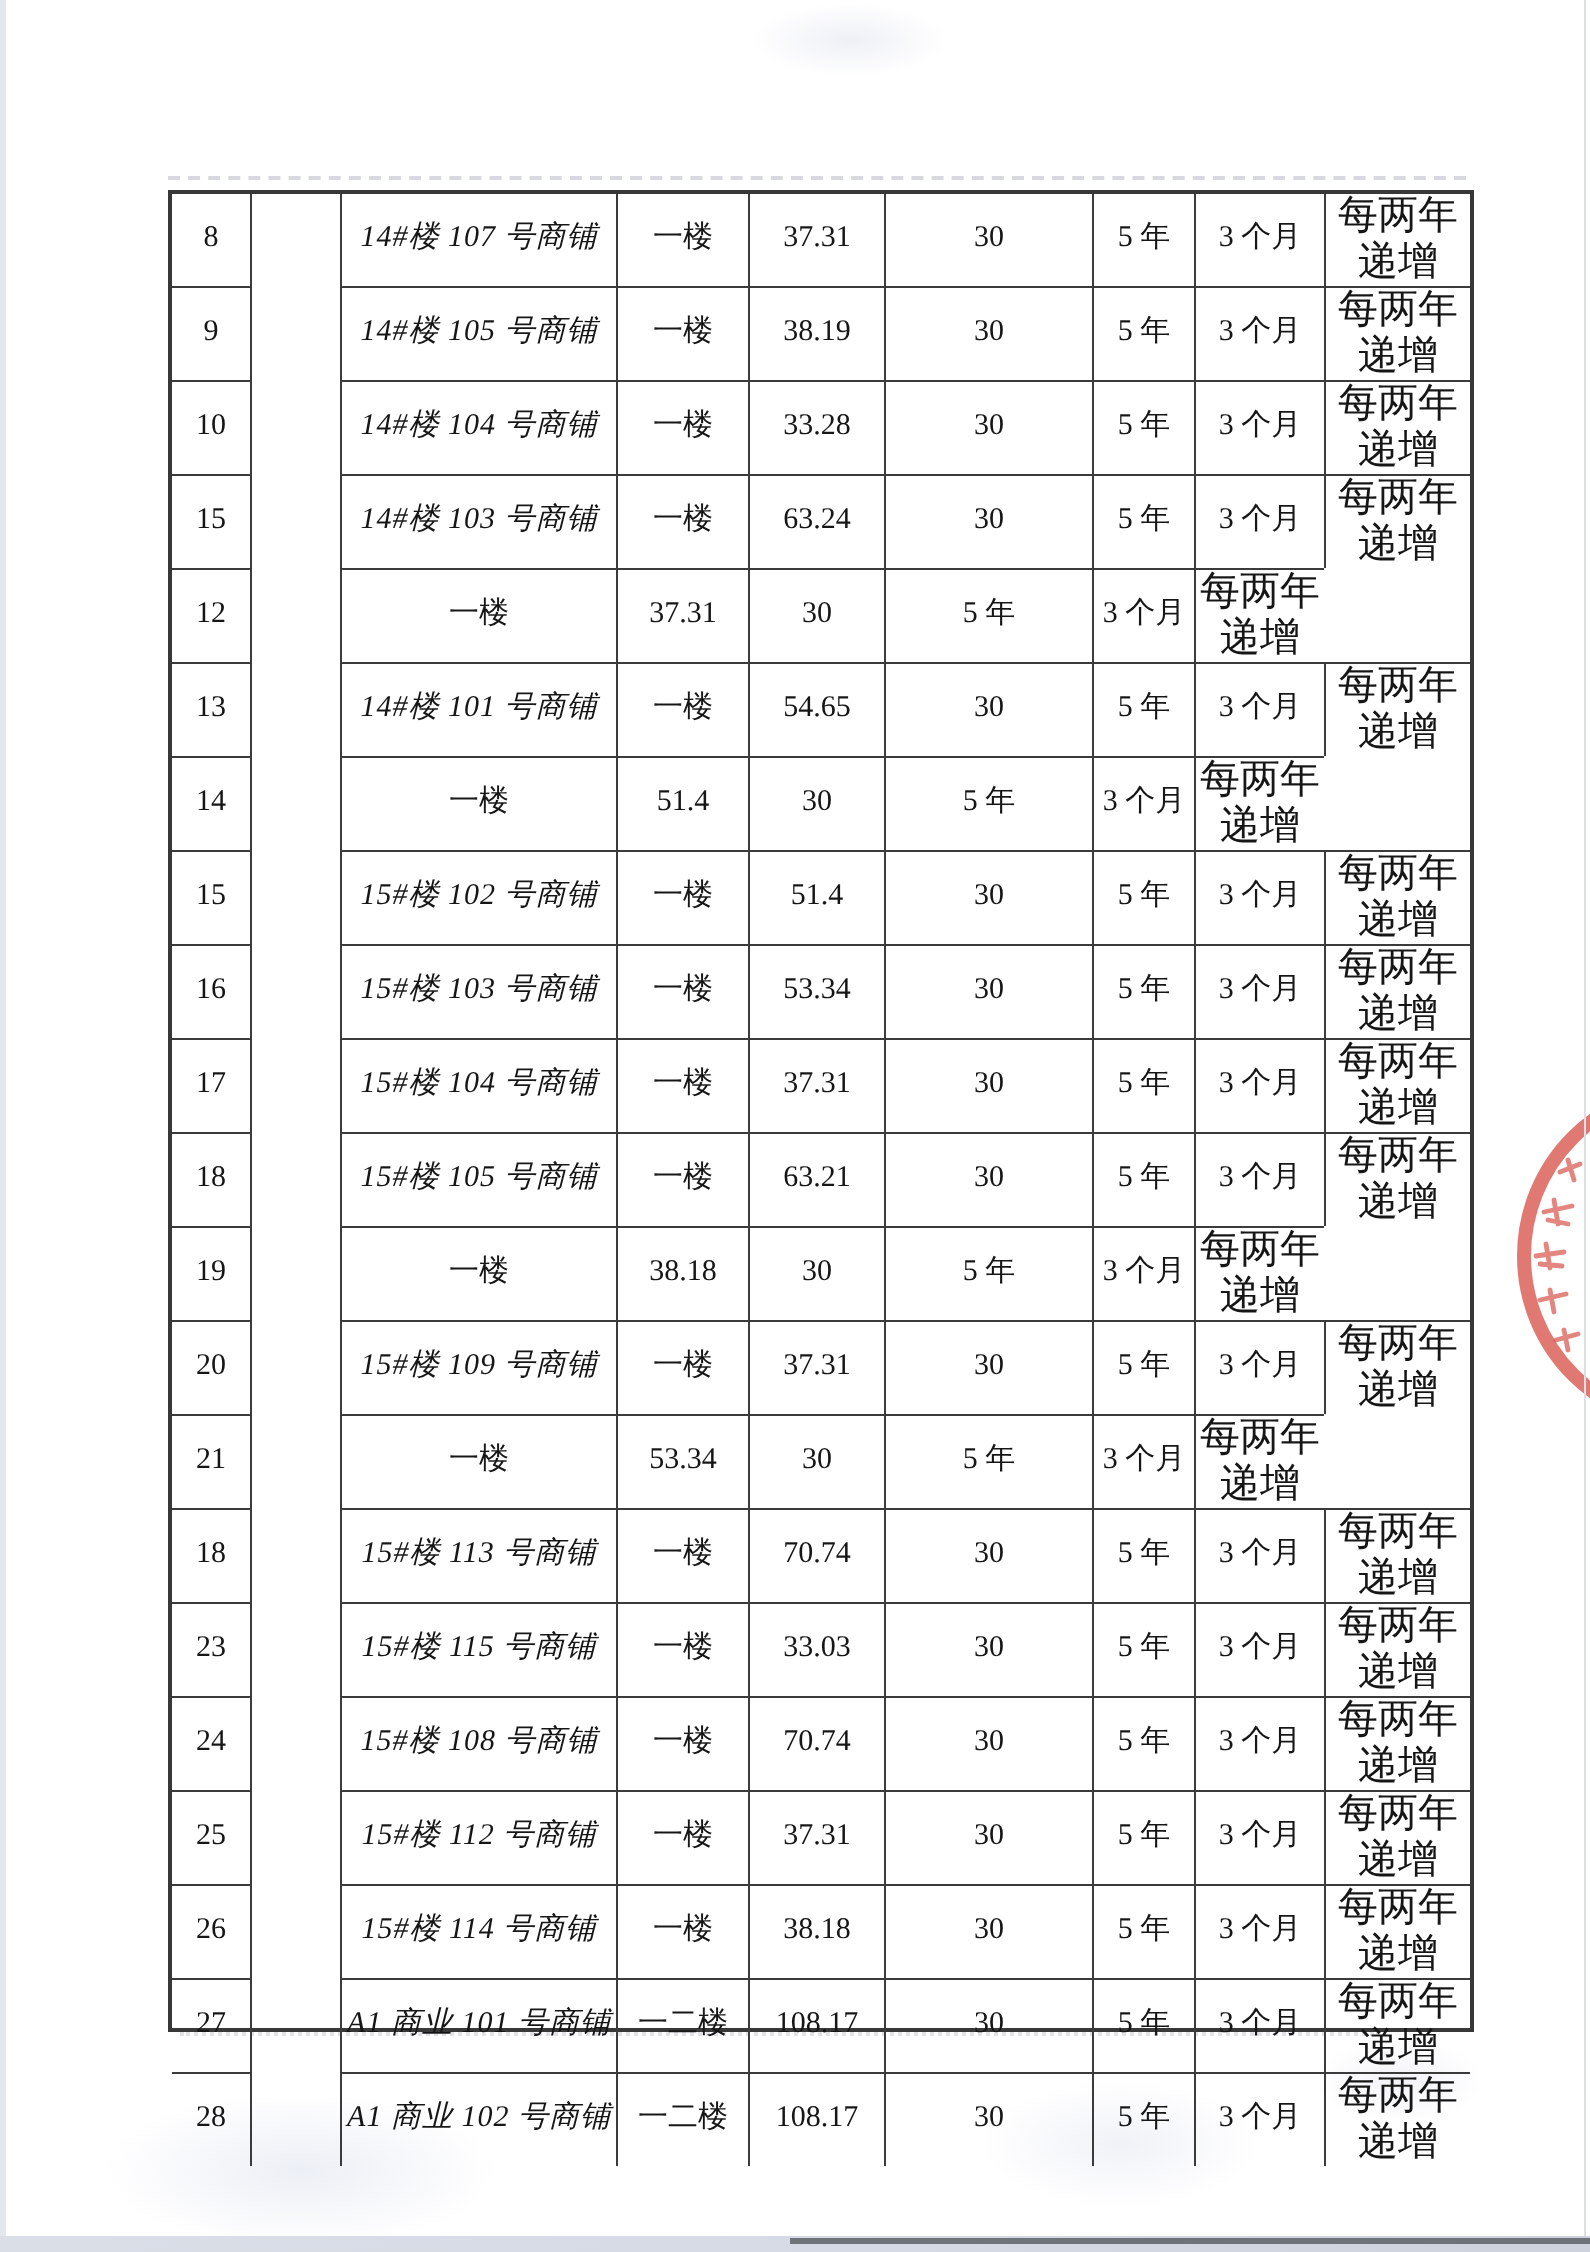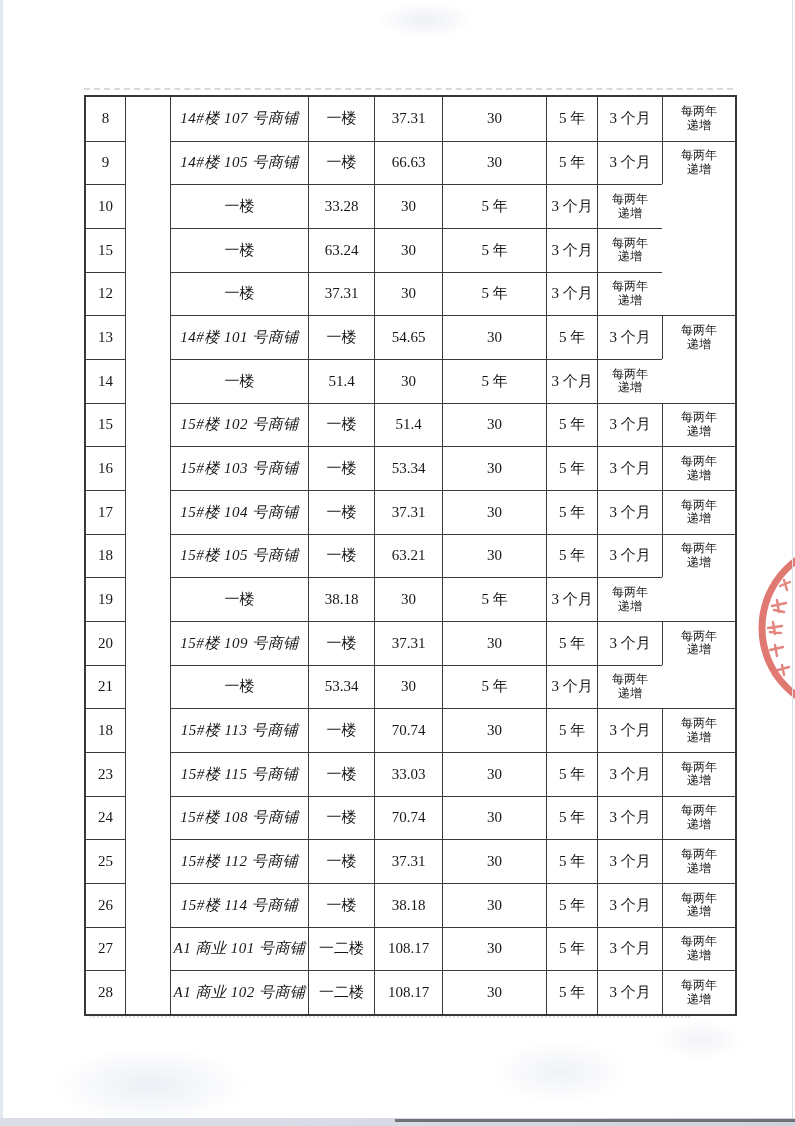--- a/index.html
+++ b/index.html
@@ -39,21 +39,21 @@
     grid-template-columns:39px 45px 138px 66px 68px 104px 51px 65px auto;}
   .cell{
     display:flex;align-items:center;justify-content:center;
     border-left:1.5px solid #3b3b3b;border-top:1.5px solid #3b3b3b;
     font-size:15px;line-height:1.15;text-align:center;
     white-space:pre-line;overflow:hidden;
   }
   .cell:first-child{border-left:none;}
   .row:first-child .cell{border-top:none;}
   .cell.merged{border-top:none;}
-  .c-incr{font-size:12px;}
+  .c-incr{font-size:20px;}
   .c-name{letter-spacing:.5px;font-style:italic;}
 
   
   .stamp{position:absolute;left:750px;top:548px;width:45px;height:164px;pointer-events:none;}
 </style>
 </head>
 <body>
 
 <div class="page">
 
@@ -71,41 +71,43 @@
     <div class="cell c-term">5 年</div>
     <div class="cell c-months">3 个月</div>
     <div class="cell c-incr">每两年
 递增</div>
   </div>
       <div class="row">
     <div class="cell c-no">9</div>
     <div class="cell c-spacer merged"></div>
     <div class="cell c-name">14#楼 105 号商铺</div>
     <div class="cell c-floor">一楼</div>
-    <div class="cell c-area">66.63</div>
+    <div class="cell c-area">38.19</div>
     <div class="cell c-v30">30</div>
     <div class="cell c-term">5 年</div>
     <div class="cell c-months">3 个月</div>
     <div class="cell c-incr">每两年
 递增</div>
   </div>
       <div class="row">
     <div class="cell c-no">10</div>
     <div class="cell c-spacer merged"></div>
+    <div class="cell c-name">14#楼 104 号商铺</div>
     <div class="cell c-floor">一楼</div>
     <div class="cell c-area">33.28</div>
     <div class="cell c-v30">30</div>
     <div class="cell c-term">5 年</div>
     <div class="cell c-months">3 个月</div>
     <div class="cell c-incr">每两年
 递增</div>
   </div>
       <div class="row">
     <div class="cell c-no">15</div>
     <div class="cell c-spacer merged"></div>
+    <div class="cell c-name">14#楼 103 号商铺</div>
     <div class="cell c-floor">一楼</div>
     <div class="cell c-area">63.24</div>
     <div class="cell c-v30">30</div>
     <div class="cell c-term">5 年</div>
     <div class="cell c-months">3 个月</div>
     <div class="cell c-incr">每两年
 递增</div>
   </div>
       <div class="row">
     <div class="cell c-no">12</div>

